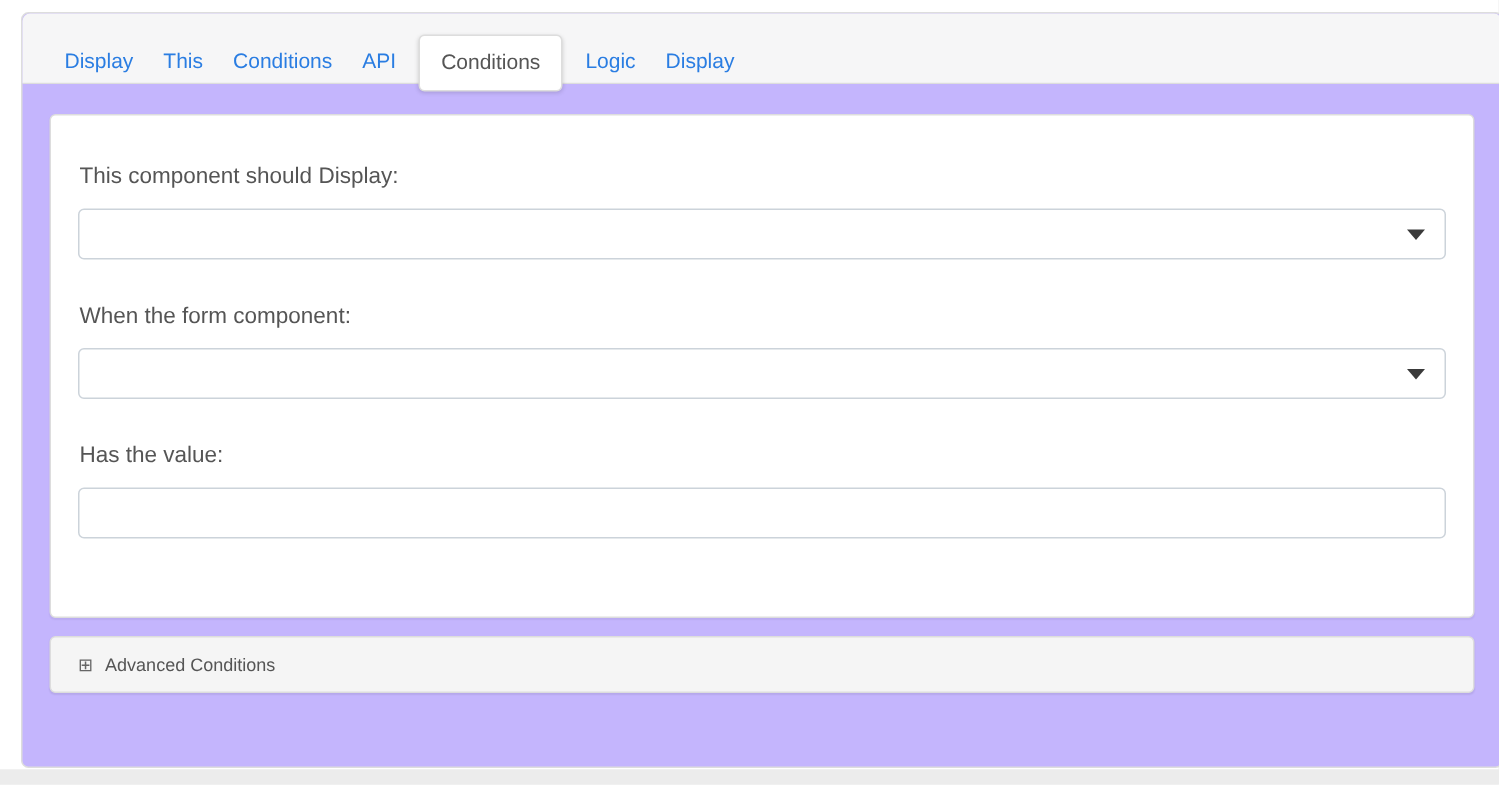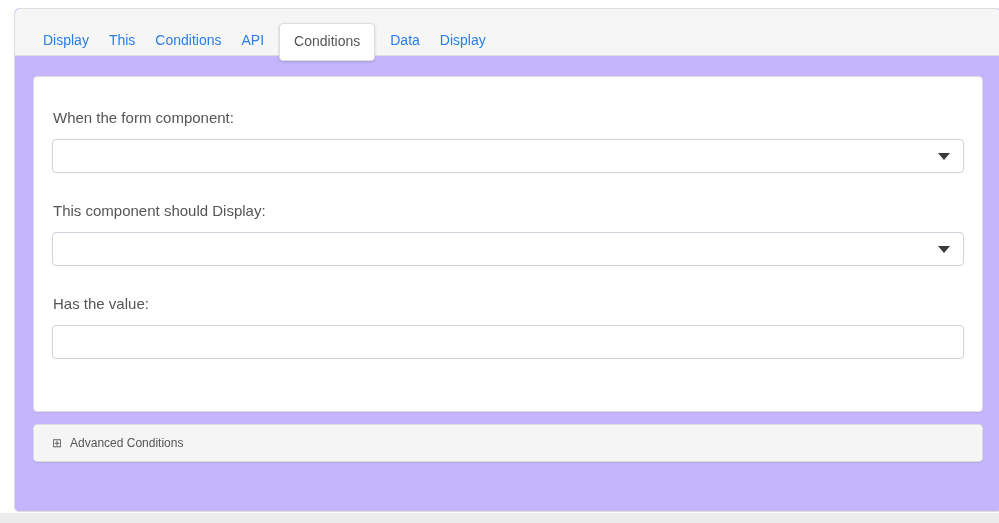--- a/index.html
+++ b/index.html
@@ -154,46 +154,46 @@
 
 <div class="page">
   <div class="dialog">
 
     <div class="tabbar">
       <a class="tab">Display</a>
       <a class="tab">This</a>
       <a class="tab">Conditions</a>
       <a class="tab">API</a>
       <a class="tab active">Conditions</a>
-      <a class="tab">Data</a>
+      <a class="tab">Logic</a>
       <a class="tab">Display</a>
     </div>
 
     <div class="content">
 
       <div class="panel">
         <div class="panel-body">
+
+          <div class="form-group">
+            <label class="field-label">This component should Display:</label>
+            <div class="control select-box">
+              <span class="select-value"></span>
+              <span class="caret"></span>
+            </div>
+          </div>
 
           <div class="form-group">
             <label class="field-label">When the form component:</label>
             <div class="control select-box">
               <span class="select-value"></span>
               <span class="caret"></span>
             </div>
           </div>
 
           <div class="form-group">
-            <label class="field-label">This component should Display:</label>
-            <div class="control select-box">
-              <span class="select-value"></span>
-              <span class="caret"></span>
-            </div>
-          </div>
-
-          <div class="form-group">
             <label class="field-label">Has the value:</label>
             <input class="text-control" type="text" value="" style="">
           </div>
 
         </div>
       </div>
 
       <div class="collapsed-panel">
         <span class="expand-glyph">⊞</span>
         <span class="collapsed-title">Advanced Conditions</span>

